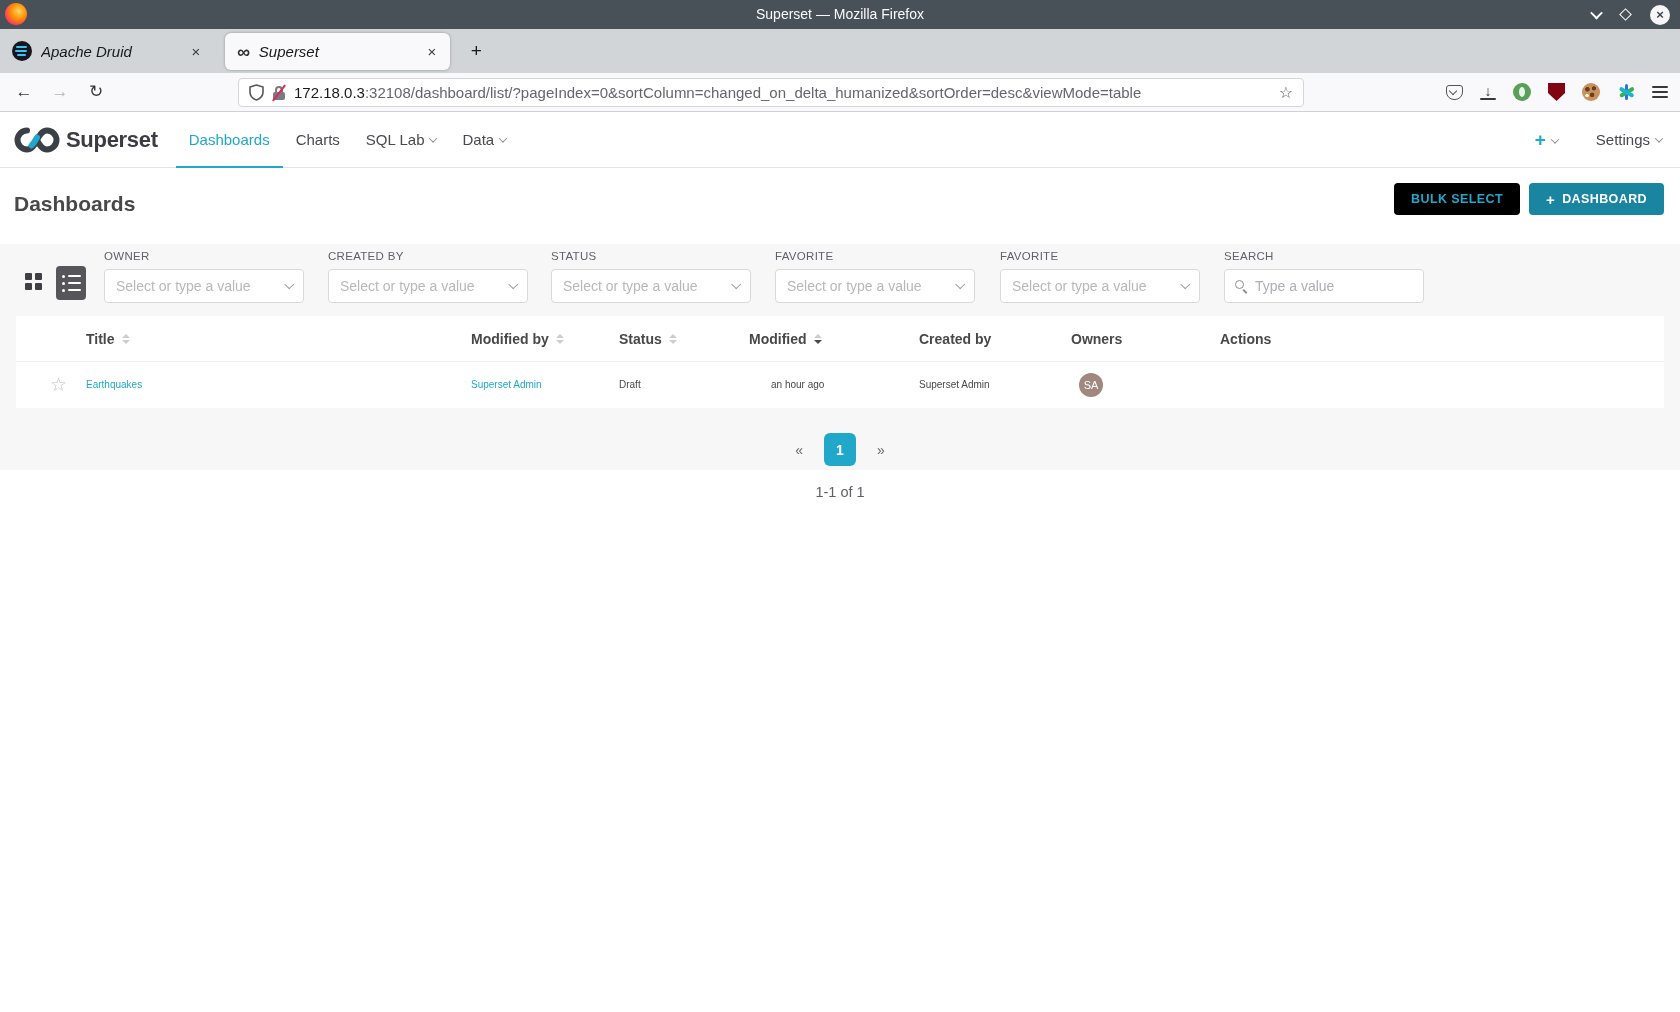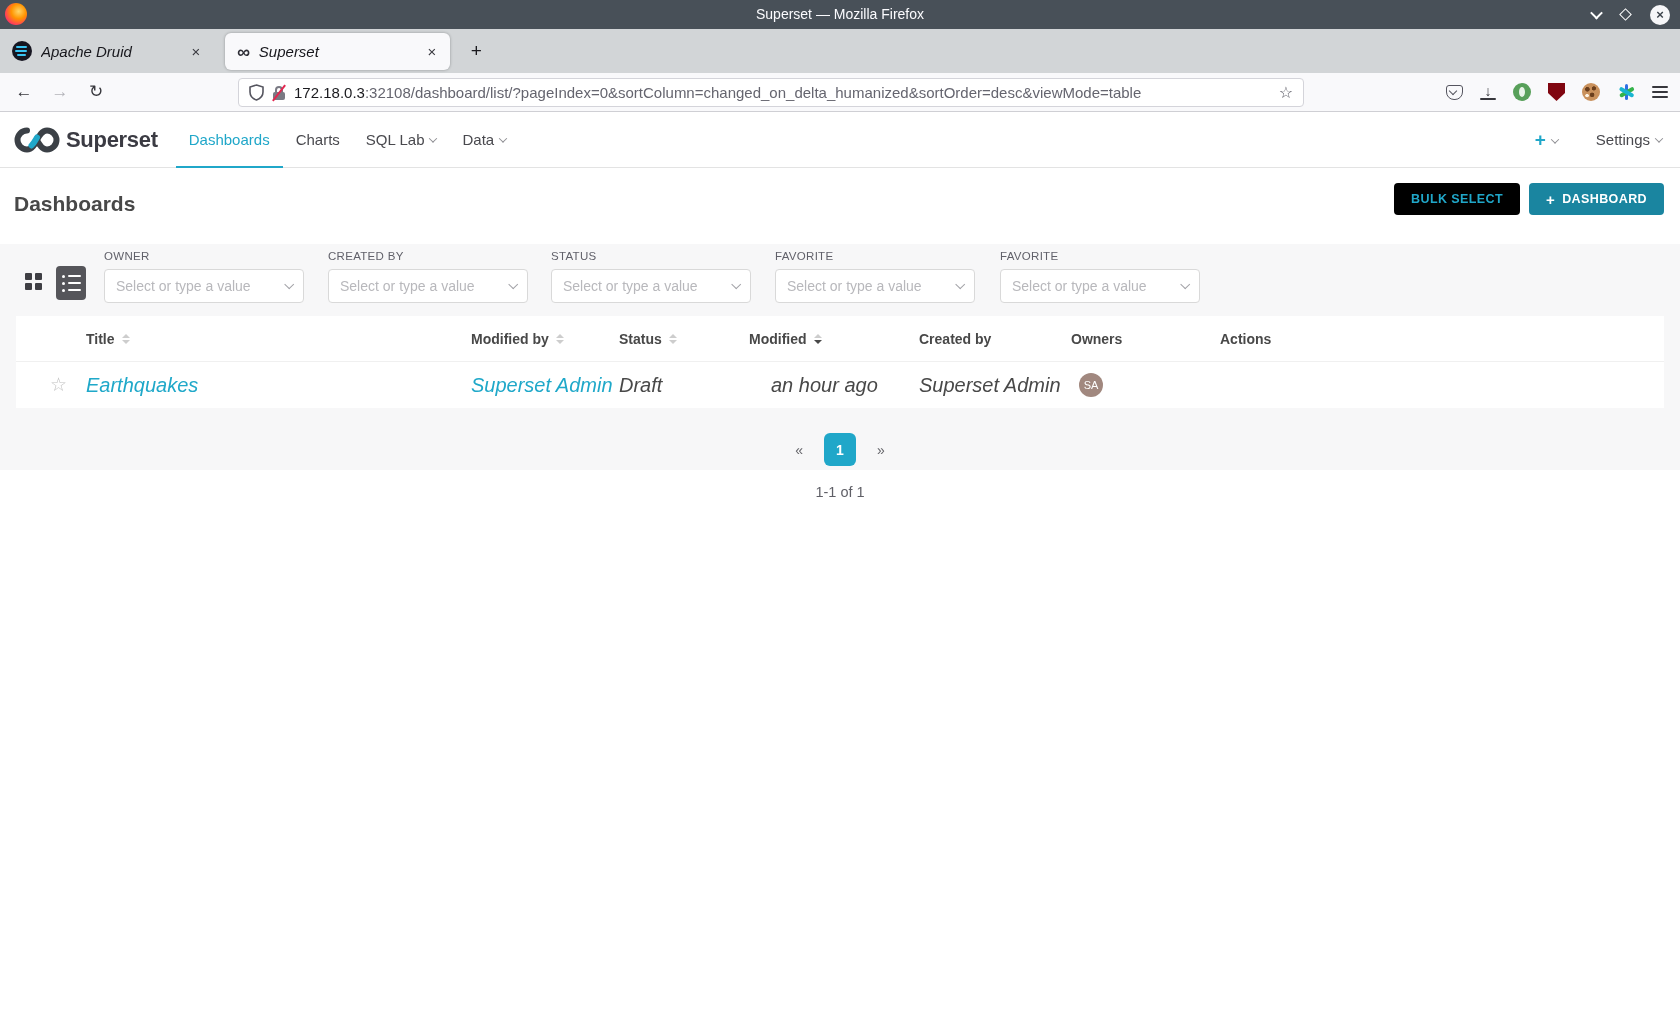--- a/index.html
+++ b/index.html
@@ -124,21 +124,21 @@
   .fsearch input { border:none; outline:none; flex:1; font-size:14px; color:#484848;
     font-family:"Liberation Sans", sans-serif; background:transparent; }
   .fsearch input::placeholder { color:#aeaeb4; }
 
   
   .card { position:absolute; left:16px; top:316px; width:1648px; height:92px; background:#fff; }
   .thead { position:absolute; left:0; top:0; width:100%; height:46px; border-bottom:1px solid #f0f0f0; }
   .th { position:absolute; top:0; height:46px; line-height:46px; font-size:14px; font-weight:600;
     color:#484848; display:flex; align-items:center; }
   .trow { position:absolute; left:0; top:46px; width:100%; height:46px; }
-  .td { position:absolute; top:0; height:46px; line-height:46px; font-size:20px; color:#484848; white-space:nowrap;font-style:italic; }
+  .td { position:absolute; top:0; height:46px; line-height:46px; font-size:10px; color:#484848; white-space:nowrap; }
   .link { color:#1FA8C9; }
   .fav-star { position:absolute; left:34px; top:0; height:46px; line-height:46px; font-size:19px; color:#c2c2c2; }
   .sorter { display:inline-flex; flex-direction:column; gap:2.5px; margin-left:7px; }
   .car-up { width:0; height:0; border-left:4px solid transparent; border-right:4px solid transparent;
     border-bottom:4.5px solid #cdcdcd; }
   .car-dn { width:0; height:0; border-left:4px solid transparent; border-right:4px solid transparent;
     border-top:4.5px solid #cdcdcd; }
   .car-dn.on { border-top-color:#494949; }
   .avatar { position:absolute; left:1063px; top:11px; width:24px; height:24px; border-radius:50%;
     background:#A1887F; color:#fff; font-size:11px; line-height:24px; text-align:center; }
@@ -306,20 +306,30 @@
       <span class="sel-caret"></span>
     </div>
   </div>
   <div class="fgroup" style="left:1000px;">
     <div class="flabel">FAVORITE</div>
     <div class="fselect">
       <span class="fplace">Select or type a value</span>
       <span class="sel-caret"></span>
     </div>
   </div>
+  <div class="fgroup" style="left:1224px;">
+    <div class="flabel">SEARCH</div>
+    <div class="fsearch">
+      <span class="mag">
+          <i class="ring"></i>
+          <i class="hdl"></i>
+        </span>
+      <input type="text" placeholder="Type a value" style="">
+    </div>
+  </div>
 </div>
 
 <div class="card">
   <div class="thead">
     <div class="th" style="left:70px;">
       <span>Title</span>
       <span class="sorter">
           <i class="car-up"></i>
           <i class="car-dn"></i>
         </span>

